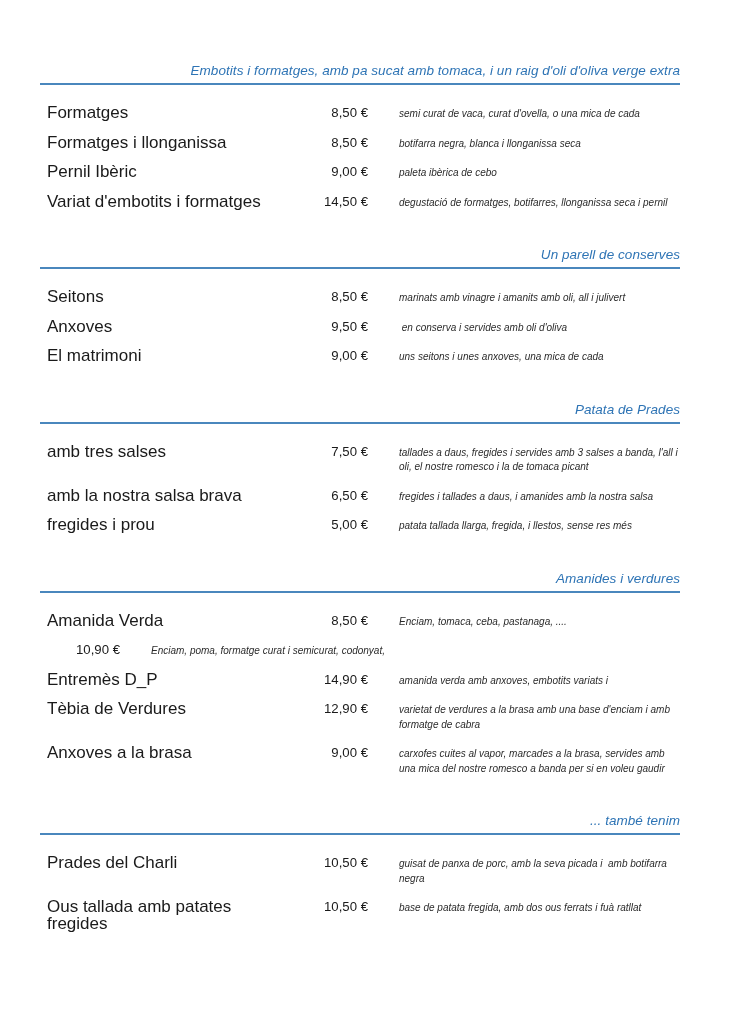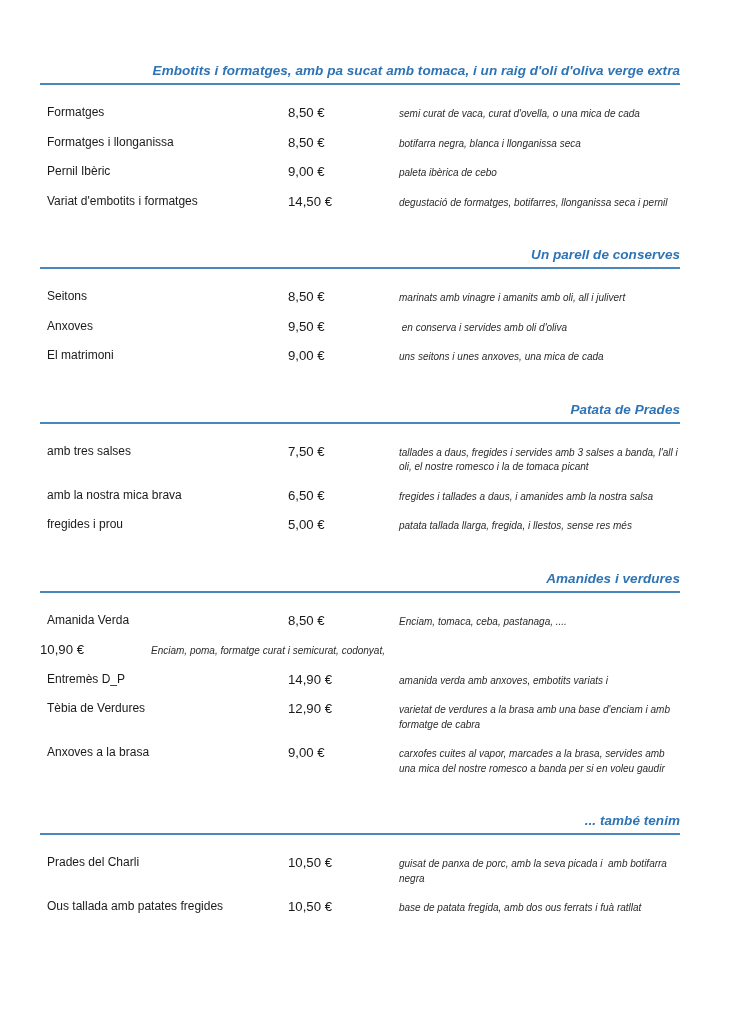--- a/index.html
+++ b/index.html
@@ -32,21 +32,21 @@
   .section {
     width: 100%;
   }
   .section + .section {
     margin-top: 30px;
   }
 
   .section-heading {
     text-align: right;
     font-style: italic;
-    font-weight: bold;
+    font-weight: normal;
     font-size: 13.5px;
     line-height: 17px;
     color: #2e74b5;
     letter-spacing: 0.05px;
     white-space: nowrap;
     padding-bottom: 4px;
   }
 
   .section-rule {
     height: 0;
@@ -68,29 +68,29 @@
     display: flex;
     align-items: flex-start;
     padding: 6px 0 6px 0;
   }
 
   .item-name {
     width: 248px;
     flex: 0 0 248px;
     padding-left: 7px;
     box-sizing: border-box;
-    font-size: 12px;
+    font-size: 17px;
     line-height: 17px;
     color: #1a1a1a;
   }
 
   .item-price {
     width: 80px;
     flex: 0 0 80px;
-    text-align: left;
+    text-align: right;
     font-size: 13.2px;
     line-height: 17px;
     color: #1a1a1a;
     white-space: nowrap;
   }
 
   .item-desc {
     flex: 1 1 auto;
     padding-left: 31px;
     box-sizing: border-box;
@@ -157,21 +157,21 @@
       <div class="section">
         <div class="section-heading">Patata de Prades</div>
         <div class="section-rule"></div>
         <div class="items">
           <div class="item-row">
             <div class="item-name">amb tres salses</div>
             <div class="item-price">7,50 €</div>
             <div class="item-desc">tallades a daus, fregides i servides amb 3 salses a banda, l'all i oli, el nostre romesco i la de tomaca picant</div>
           </div>
           <div class="item-row">
-            <div class="item-name">amb la nostra mica brava</div>
+            <div class="item-name">amb la nostra salsa brava</div>
             <div class="item-price">6,50 €</div>
             <div class="item-desc">fregides i tallades a daus, i amanides amb la nostra salsa</div>
           </div>
           <div class="item-row">
             <div class="item-name">fregides i prou</div>
             <div class="item-price">5,00 €</div>
             <div class="item-desc">patata tallada llarga, fregida, i llestos, sense res més</div>
           </div>
         </div>
       </div>

